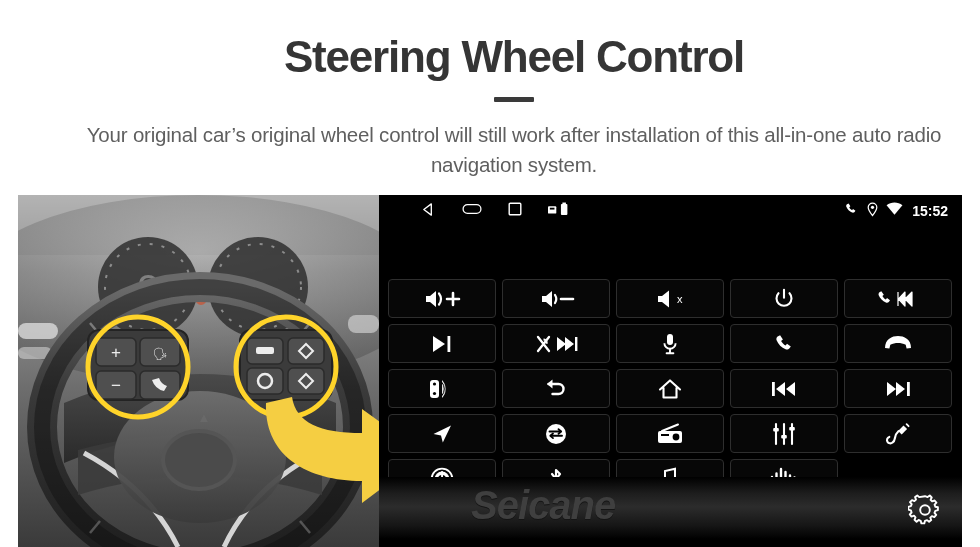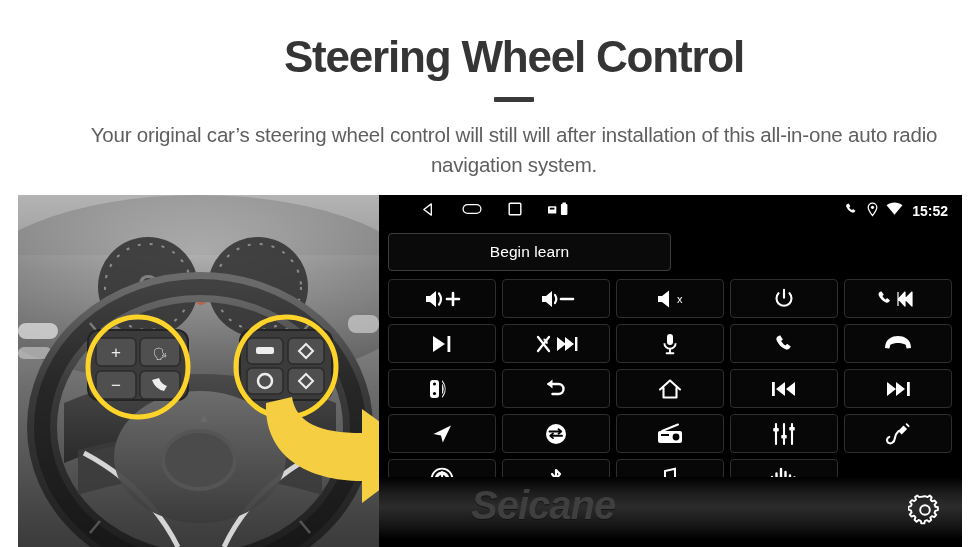--- a/index.html
+++ b/index.html
@@ -183,21 +183,21 @@
   }
 </style>
 </head>
 <body>
 
 <div id="page">
 
   <div class="header">
     <div class="page-title">Steering Wheel Control</div>
     <div class="title-divider"></div>
-    <div class="subtitle">Your original car’s steering wheel control will still will after installation of this all-in-one auto radio navigation system.</div>
+    <div class="subtitle">Your original car’s original wheel control will still work after installation of this all-in-one auto radio navigation system.</div>
   </div>
 
   <div class="content">
 
     <div class="photo-pane">
       <svg class="photo-svg" viewBox="0 0 361 352" xmlns="http://www.w3.org/2000/svg">
         <defs>
           <linearGradient id="bgGrad" x1="0" y1="0" x2="0" y2="1">
             <stop offset="0%" stop-color="#d9d9d9"></stop>
             <stop offset="22%" stop-color="#9d9d9d"></stop>
@@ -332,21 +332,20 @@
           </span>
           <span class="sb-icon">
             <svg width="17" height="14" viewBox="0 0 18 14">
                 <path d="M9 13.2 L0.6 3.1 C3 1.2 6 0.2 9 0.2 s6 1 8.4 2.9 Z" fill="#fff"></path>
               </svg>
           </span>
           <span class="sb-time">15:52</span>
         </div>
       </div>
 
-      <div class="begin-btn">Begin learn</div>
 
       <div class="grid">
 
         <div class="cell">
           <svg width="44" height="22" viewBox="0 0 44 22">
             <path d="M6 8 h4 l6 -5 v16 l-6 -5 h-4 Z" fill="#fff"></path>
             <path d="M19 5.5 q4 5.5 0 11" fill="none" stroke="#fff" stroke-width="2.2" stroke-linecap="round"></path>
             <path d="M27 11 h12 M33 5 v12" stroke="#fff" stroke-width="2.6" stroke-linecap="round"></path>
           </svg>
         </div>

